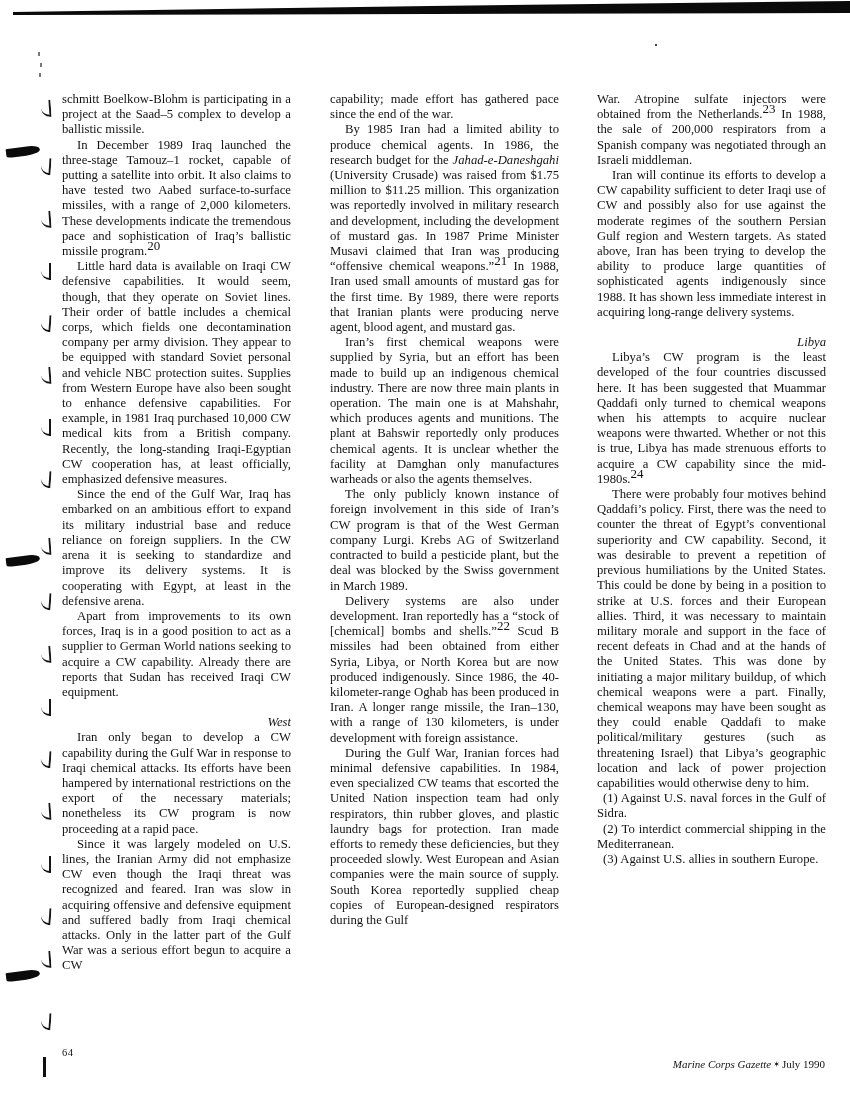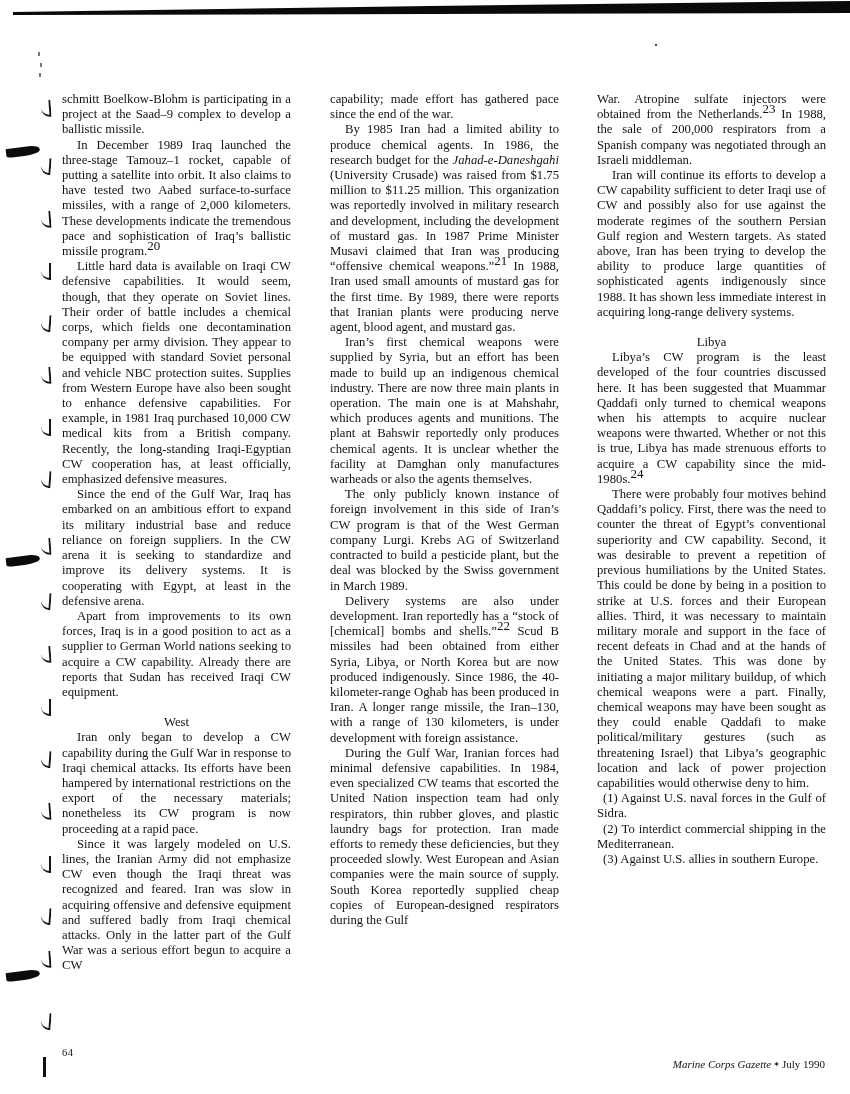--- a/index.html
+++ b/index.html
@@ -20,22 +20,22 @@
     text-align:justify;
   }
   #col1{left:62px}
   #col2{left:330px}
   #col3{left:597px}
   .para{margin:0;text-indent:15px;}
   .para.no-indent{text-indent:0;}
   .list-item{margin:0;text-indent:6px;}
   .sec-heading{
     margin:15px 0 0 0;
-    font-size:12.7px;font-weight:normal;
-    text-indent:0;text-align:center;
+    font-size:12.7px;font-weight:normal;font-style:italic;
+    text-indent:0;text-align:right;
   }
   sup{font-size:13px;line-height:0;vertical-align:super;}
   .jitalic{font-style:italic;}
   .page-number{
     position:absolute;left:62px;top:1047px;
     font-size:10.5px;letter-spacing:.5px;
   }
   .footer-right{
     position:absolute;right:25px;top:1058px;
     font-size:11px;white-space:nowrap;
@@ -95,21 +95,21 @@
     <div class="mark-hook" style="top: 1013px; transform: rotate(4deg);"></div>
     <div class="mark-tick" style="top: 1057px;"></div>
   </div>
 
 <div class="speck" style="left:38px;top:52px;width:2px;height:4px;"></div>
 <div class="speck" style="left:40px;top:63px;width:2px;height:4px;"></div>
 <div class="speck" style="left:39px;top:73px;width:2px;height:4px;"></div>
 <div class="speck" style="left:655px;top:44px;width:2px;height:2px;background:#444;"></div>
 
 <div class="column" id="col1">
-    <p class="para no-indent"><span>schmitt Boelkow-Blohm is participating in a project at the Saad–9 complex to develop a ballistic missile.</span></p>
+    <p class="para no-indent"><span>schmitt Boelkow-Blohm is participating in a project at the Saad–5 complex to develop a ballistic missile.</span></p>
     <p class="para"><span>In December 1989 Iraq launched the three-stage Tamouz–1 rocket, capable of putting a satellite into orbit. It also claims to have tested two Aabed surface-to-surface missiles, with a range of 2,000 kilometers. These developments indicate the tremendous pace and sophistication of Iraq’s ballistic missile program.</span><sup>20</sup></p>
     <p class="para"><span>Little hard data is available on Iraqi CW defensive capabilities. It would seem, though, that they operate on Soviet lines. Their order of battle includes a chemical corps, which fields one decontamination company per army division. They appear to be equipped with standard Soviet personal and vehicle NBC protection suites. Supplies from Western Europe have also been sought to enhance defensive capabilities. For example, in 1981 Iraq purchased 10,000 CW medical kits from a British company. Recently, the long-standing Iraqi-Egyptian CW cooperation has, at least officially, emphasized defensive measures.</span></p>
     <p class="para"><span>Since the end of the Gulf War, Iraq has embarked on an ambitious effort to expand its military industrial base and reduce reliance on foreign suppliers. In the CW arena it is seeking to standardize and improve its delivery systems. It is cooperating with Egypt, at least in the defensive arena.</span></p>
     <p class="para"><span>Apart from improvements to its own forces, Iraq is in a good position to act as a supplier to German World nations seeking to acquire a CW capability. Already there are reports that Sudan has received Iraqi CW equipment.</span></p>
     <h3 class="sec-heading"><span>West</span></h3>
     <p class="para"><span>Iran only began to develop a CW capability during the Gulf War in response to Iraqi chemical attacks. Its efforts have been hampered by international restrictions on the export of the necessary materials; nonetheless its CW program is now proceeding at a rapid pace.</span></p>
     <p class="para"><span>Since it was largely modeled on U.S. lines, the Iranian Army did not emphasize CW even though the Iraqi threat was recognized and feared. Iran was slow in acquiring offensive and defensive equipment and suffered badly from Iraqi chemical attacks. Only in the latter part of the Gulf War was a serious effort begun to acquire a CW</span></p>
   </div>
 <div class="column" id="col2">
     <p class="para no-indent"><span>capability; made effort has gathered pace since the end of the war.</span></p>

